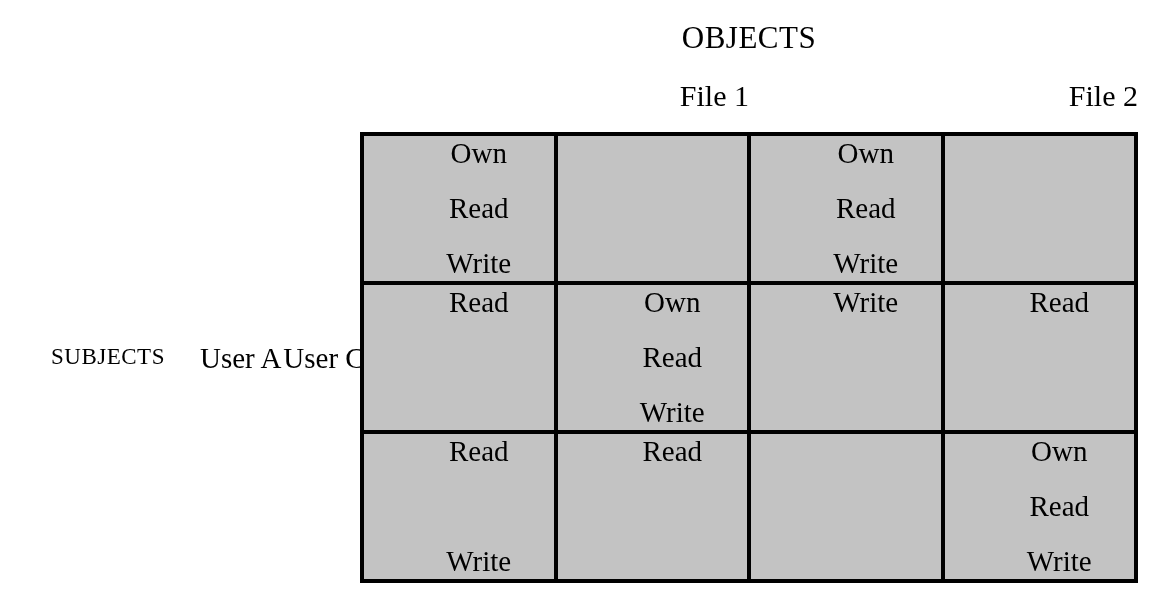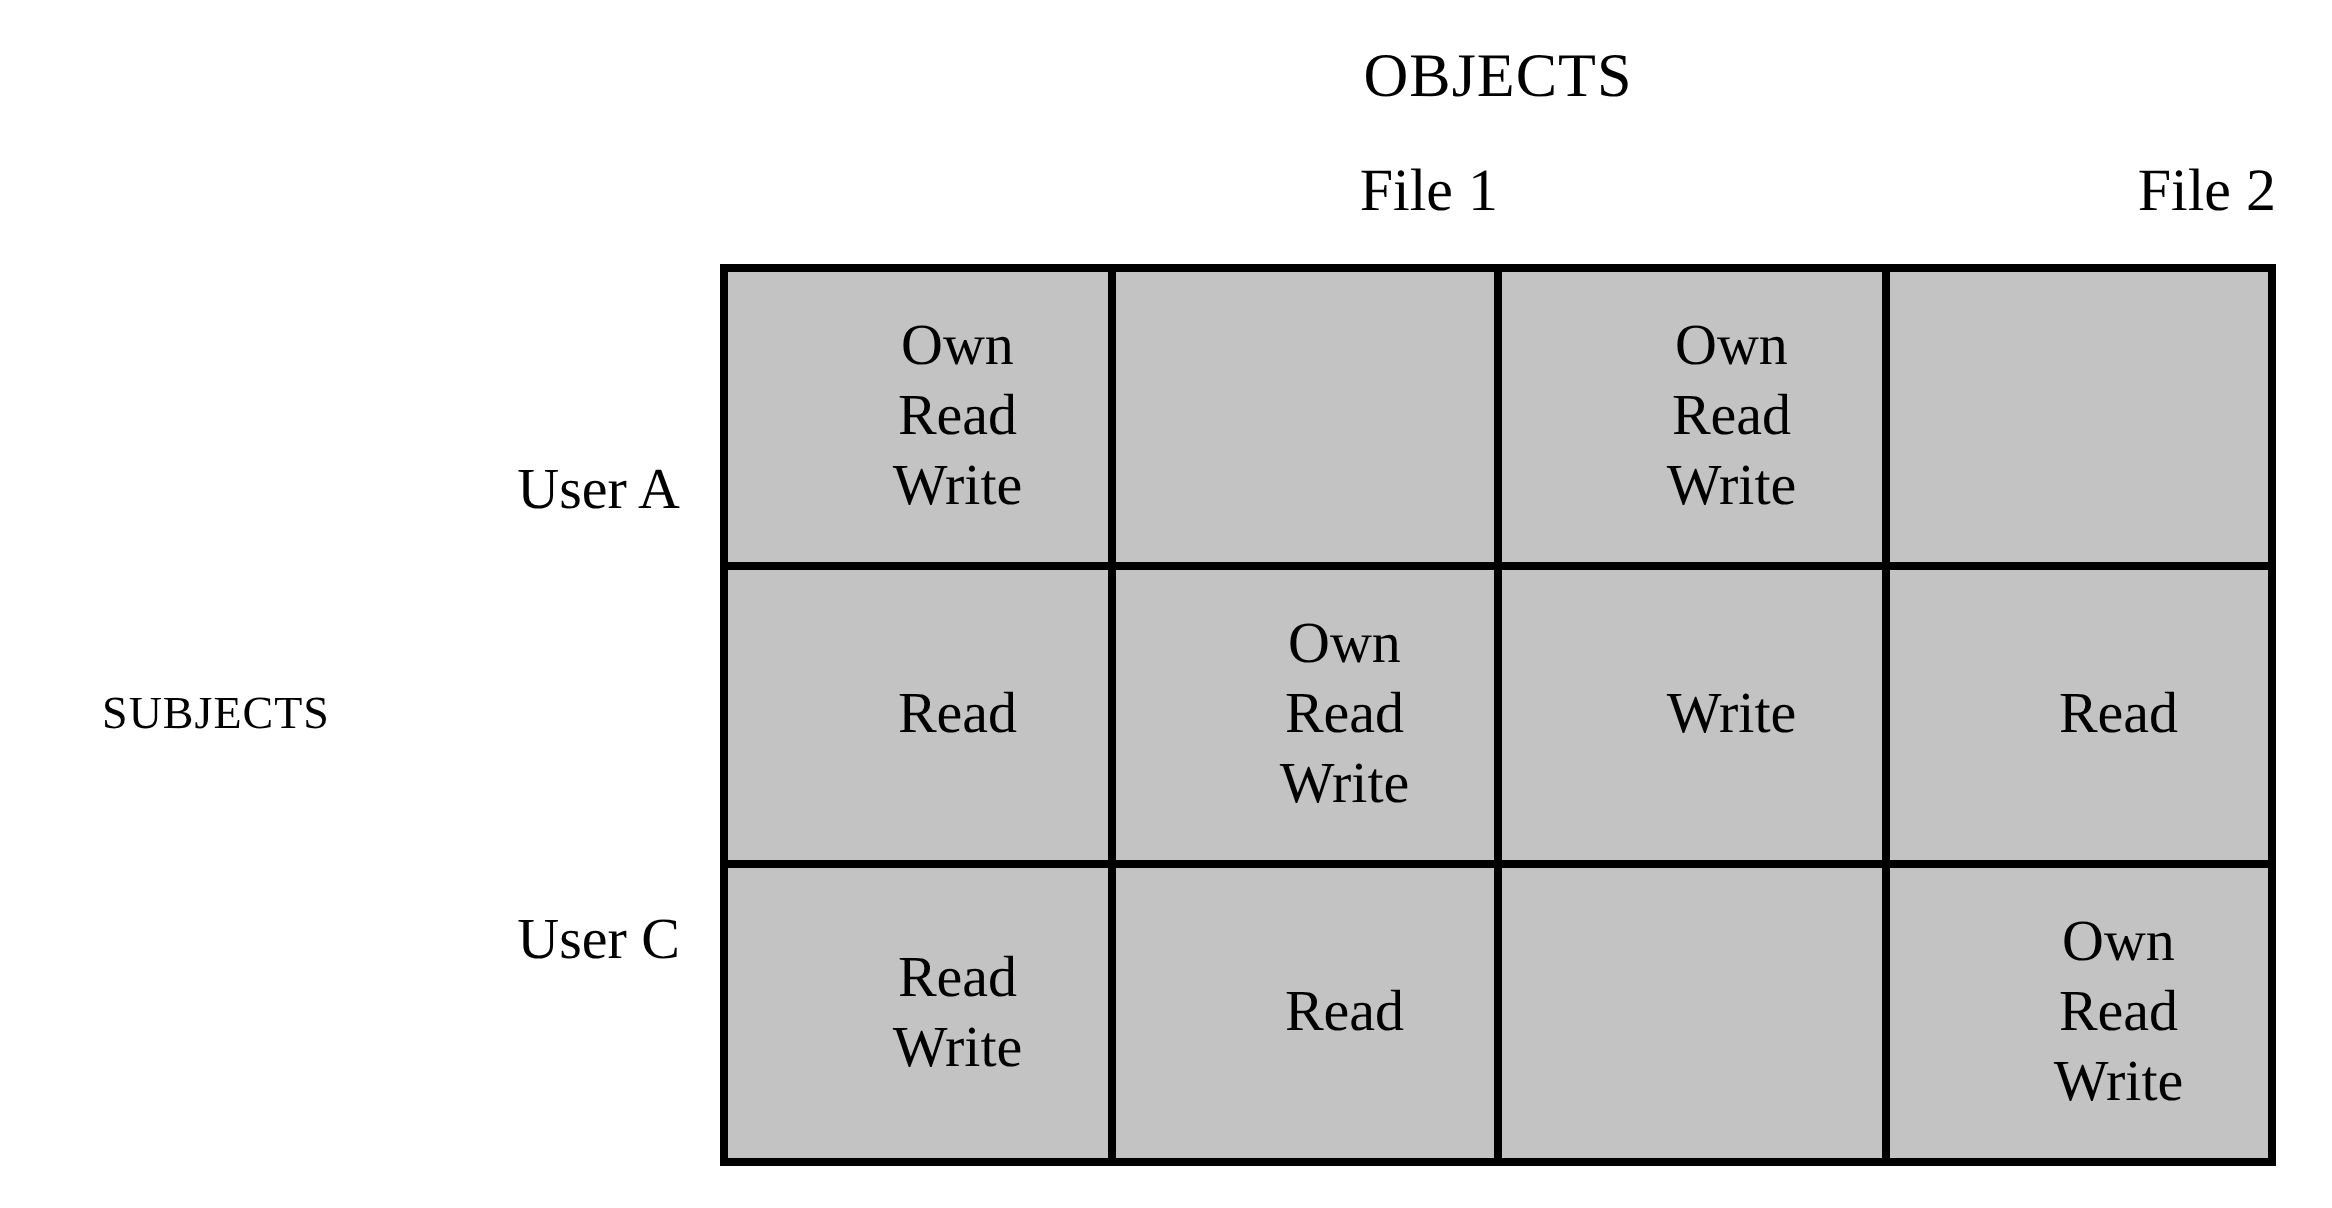--- a/index.html
+++ b/index.html
@@ -69,21 +69,21 @@
   }
 
   
   .row-headers {
     position: absolute;
     left: 200px;
     top: 132px;
     width: 142px;
     height: 451px;
     display: flex;
-    flex-direction: column;
+    flex-direction: row;
   }
   .row-header {
     flex: 1 1 0;
     display: flex;
     align-items: center;
     justify-content: flex-end;
     font-size: 29px;
     line-height: 34px;
     white-space: nowrap;
     padding-right: 2px;
@@ -103,21 +103,21 @@
     display: grid;
     grid-template-columns: repeat(4, 1fr);
     grid-template-rows: repeat(3, 1fr);
     gap: 4px;
   }
   .cell {
     background: #c3c3c3;
     display: flex;
     flex-direction: column;
     align-items: center;
-    justify-content: center;
+    justify-content: space-between;
     overflow: hidden;
     padding-left: 40px;
   }
   .cell-line {
     font-size: 29px;
     line-height: 35px;
     white-space: nowrap;
     text-align: center;
   }
 </style>

